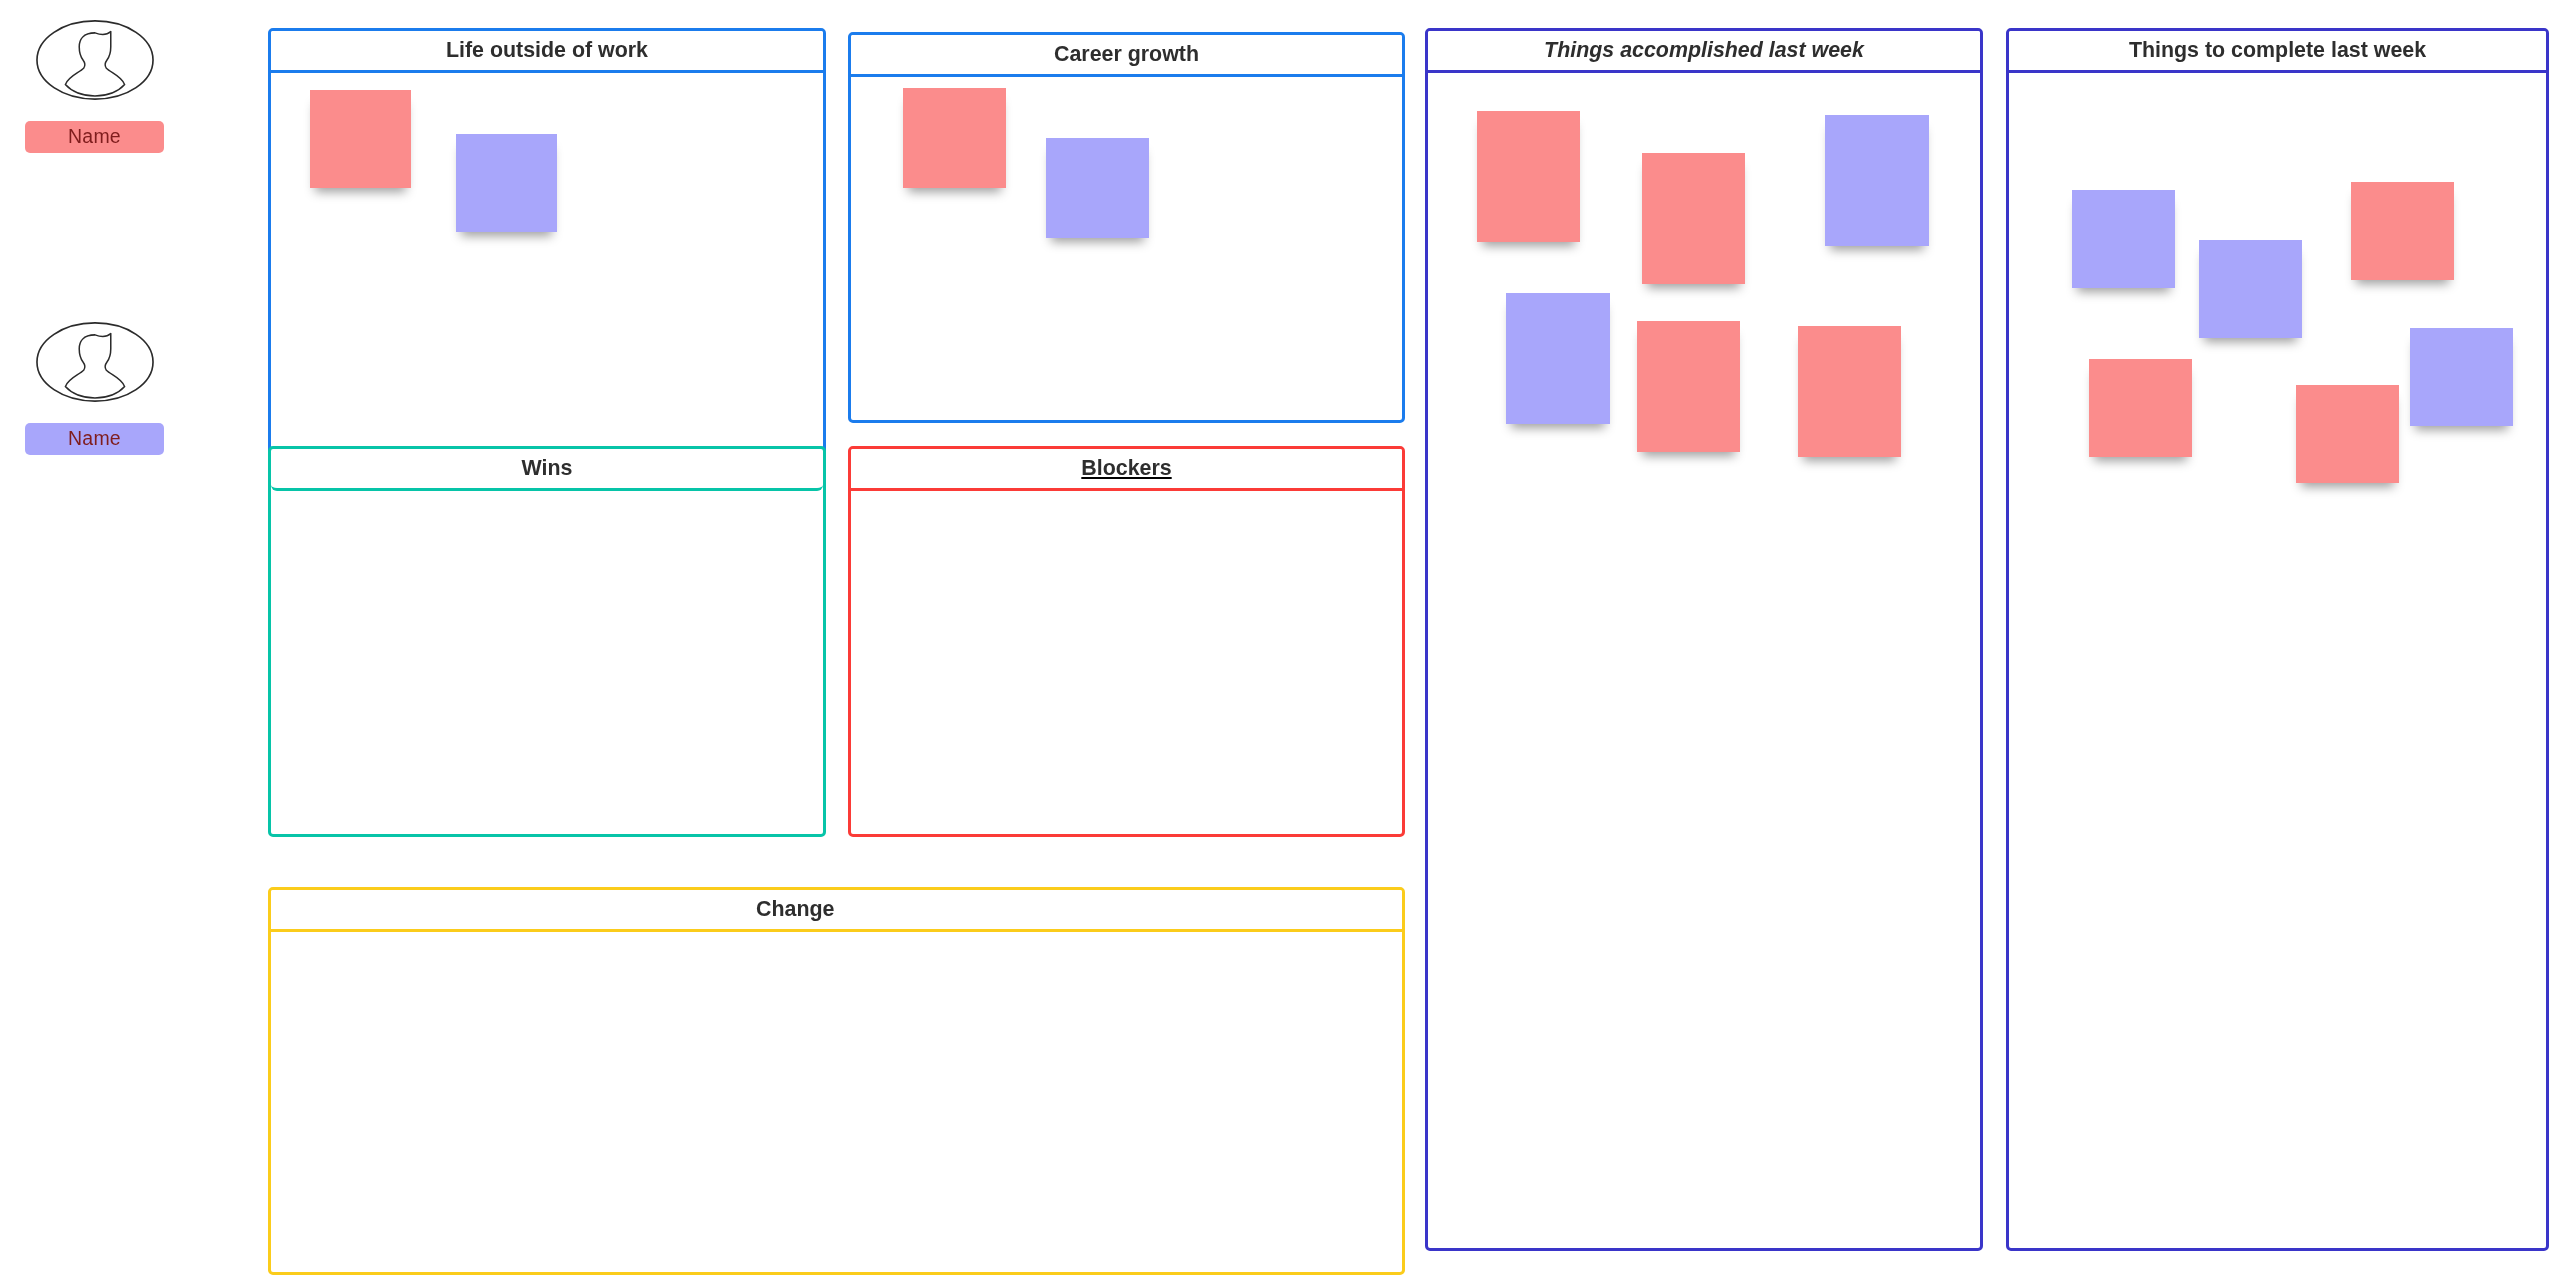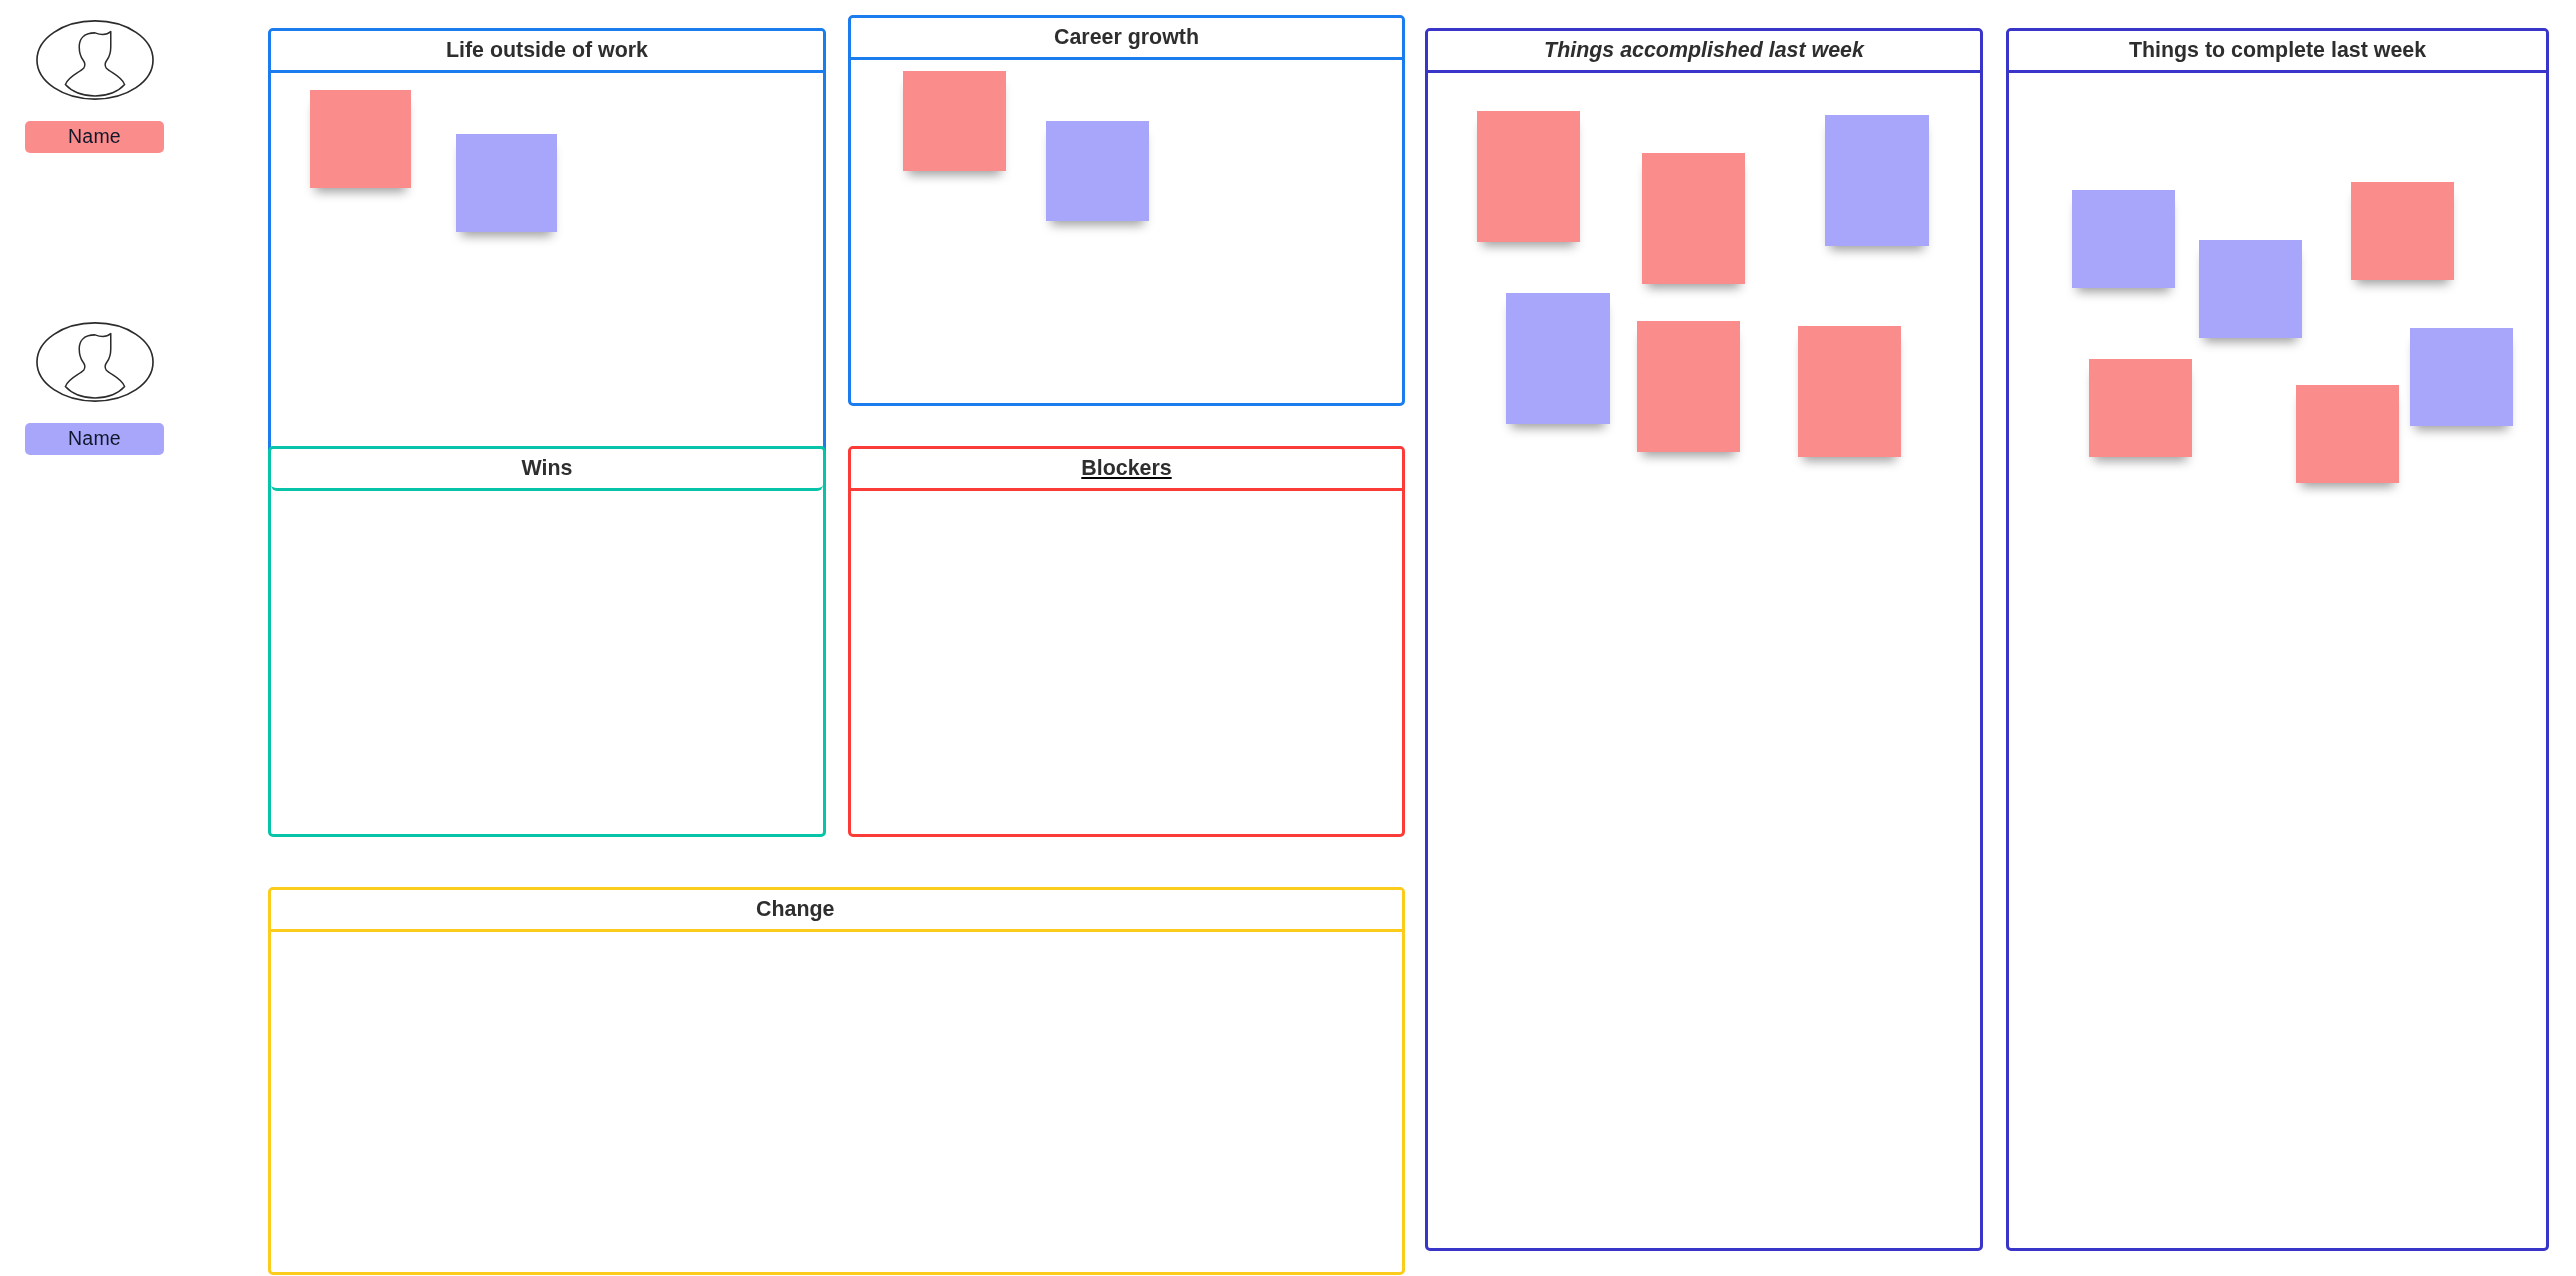--- a/index.html
+++ b/index.html
@@ -44,21 +44,21 @@
 
   .name-tag {
     display: block;
     width: 139px;
     height: 31.5px;
     margin: 20px auto 0 auto;
     border-radius: 5px;
     line-height: 31.5px;
     text-align: center;
     font-size: 19.5px;
-    color: #0f172a;
+    color: #7f1d1d;
     font-family: "Liberation Sans", sans-serif;
     letter-spacing: 0.2px;
     user-select: none;
   }
   .name-tag.red  { background: #fb8c8c; }
   .name-tag.blue { background: #a8a6fb; }
 
   
   .frame {
     position: absolute;
@@ -102,21 +102,21 @@
   .accent-teal   > .frame-header { border-bottom-color: #07c4a8; border-radius: 6px; }
   .accent-red    { border-color: #fb3b37; }
   .accent-red    > .frame-header { border-bottom-color: #fb3b37; }
   .accent-yellow { border-color: #fbcc1b; margin-top: 24px; }
   .accent-yellow > .frame-header { border-bottom-color: #fbcc1b; }
   .accent-indigo { border-color: #3a35c9; }
   .accent-indigo > .frame-header { border-bottom-color: #3a35c9; }
 
   
   #frame-life      { left: 268px;  top: 28px;   width: 558px;  height: 444px; }
-  #frame-career    { left: 848px; top: 15px;   width: 557px;  height: 391px; }
+  #frame-career    { left: 848px; top: 32px;   width: 557px;  height: 391px; }
   #frame-wins      { left: 268px;  top: 446px;  width: 558px;  height: 391px; }
   #frame-blockers  { left: 848px; top: 446px;  width: 557px;  height: 391px; text-decoration: underline; }
   #frame-change    { left: 268px;  top: 863px; width: 1137px; height: 388px; }
   #frame-lastweek  { left: 1425px; top: 28px;   width: 558px;  height: 1223px; font-style: italic; }
   #frame-thisweek  { left: 2006px; top: 28px;   width: 543px;  height: 1223px; }
 
   
   #frame-change > .frame-header { justify-content: flex-start; padding-left: 485px; }
 
   

